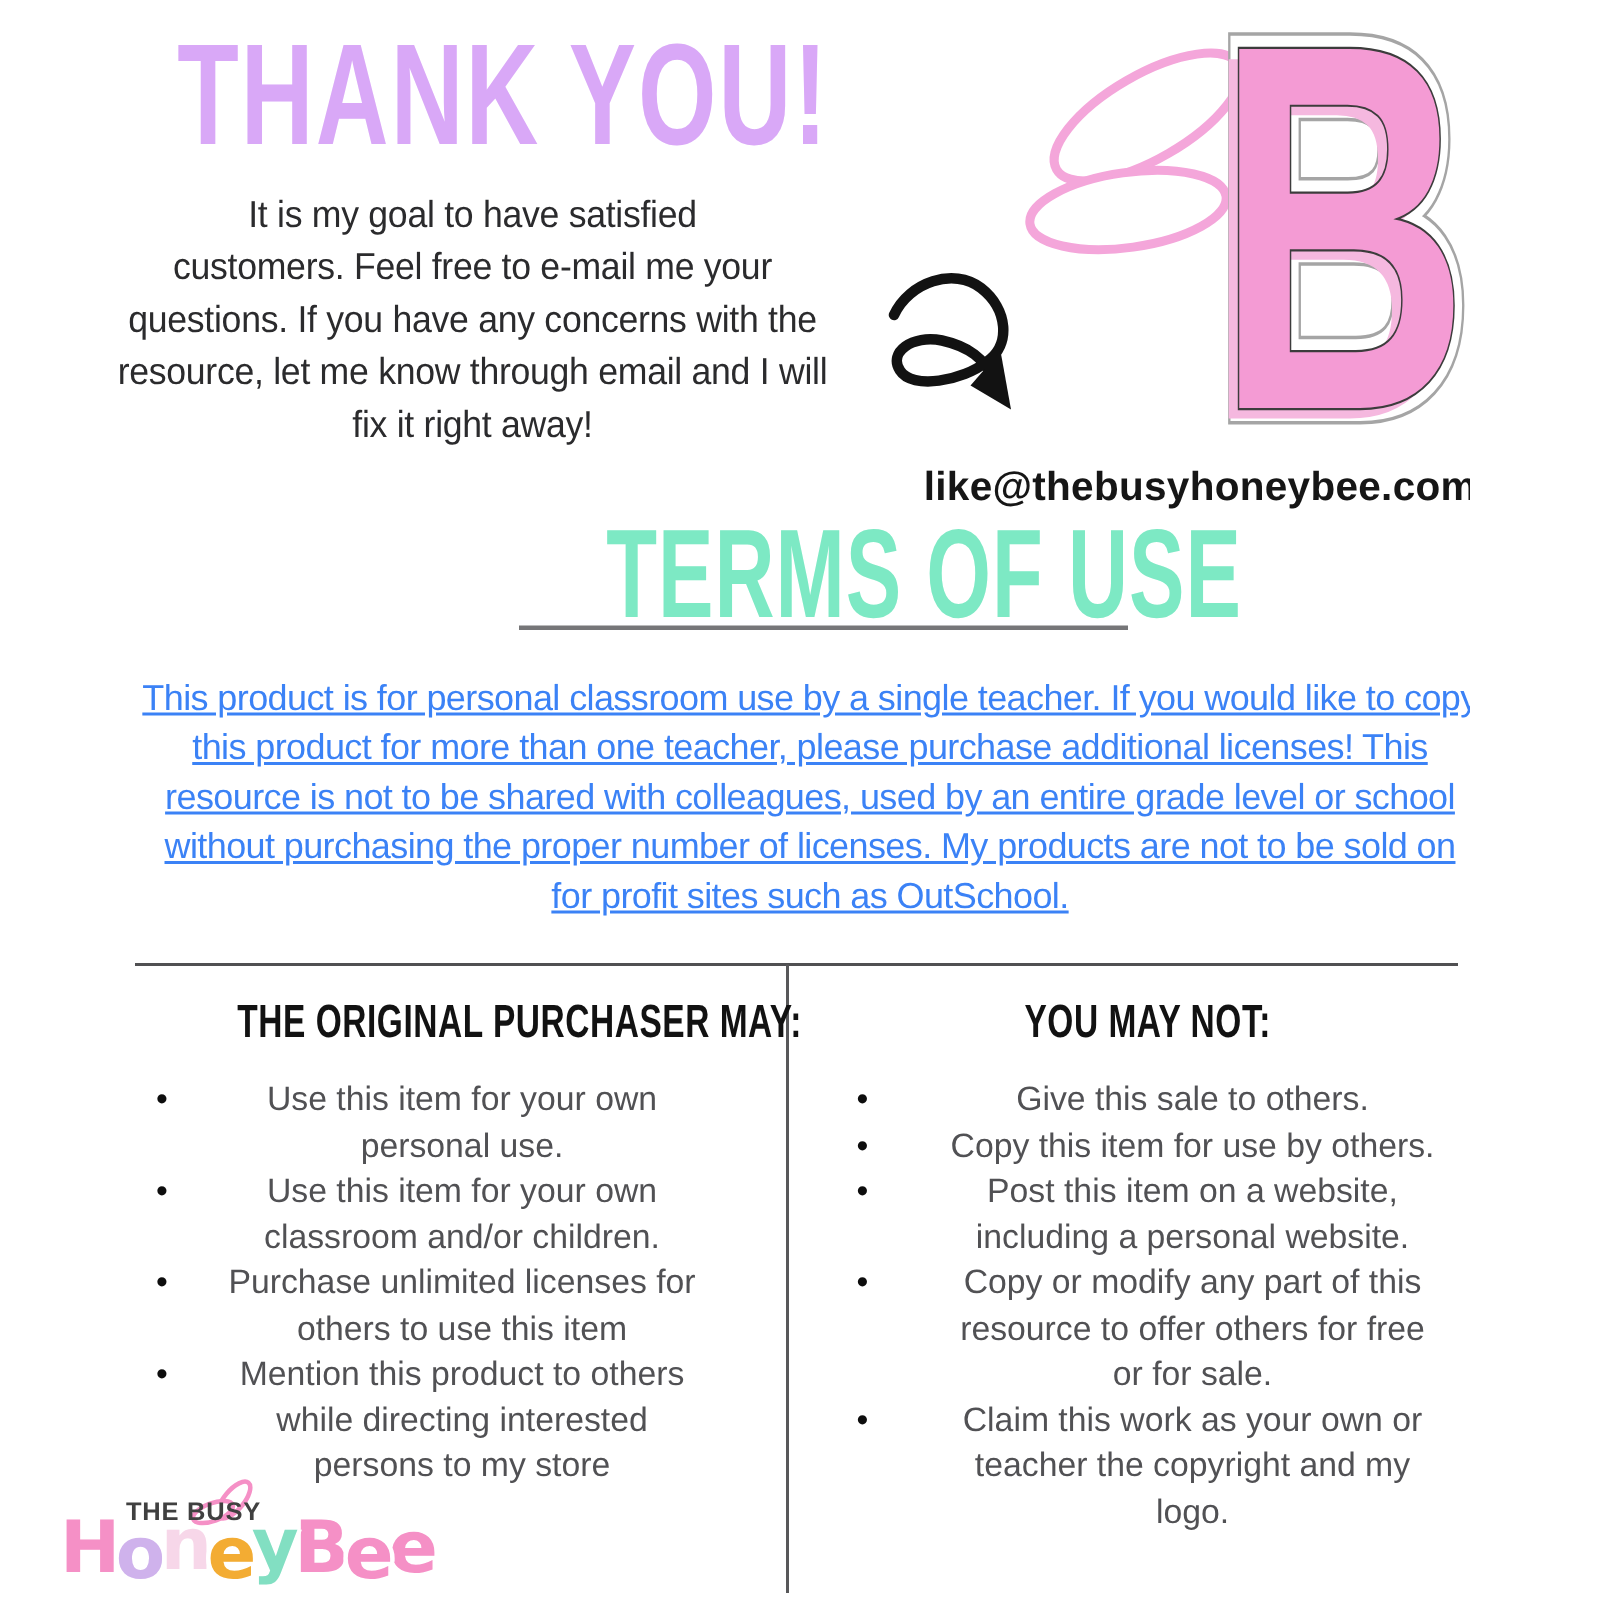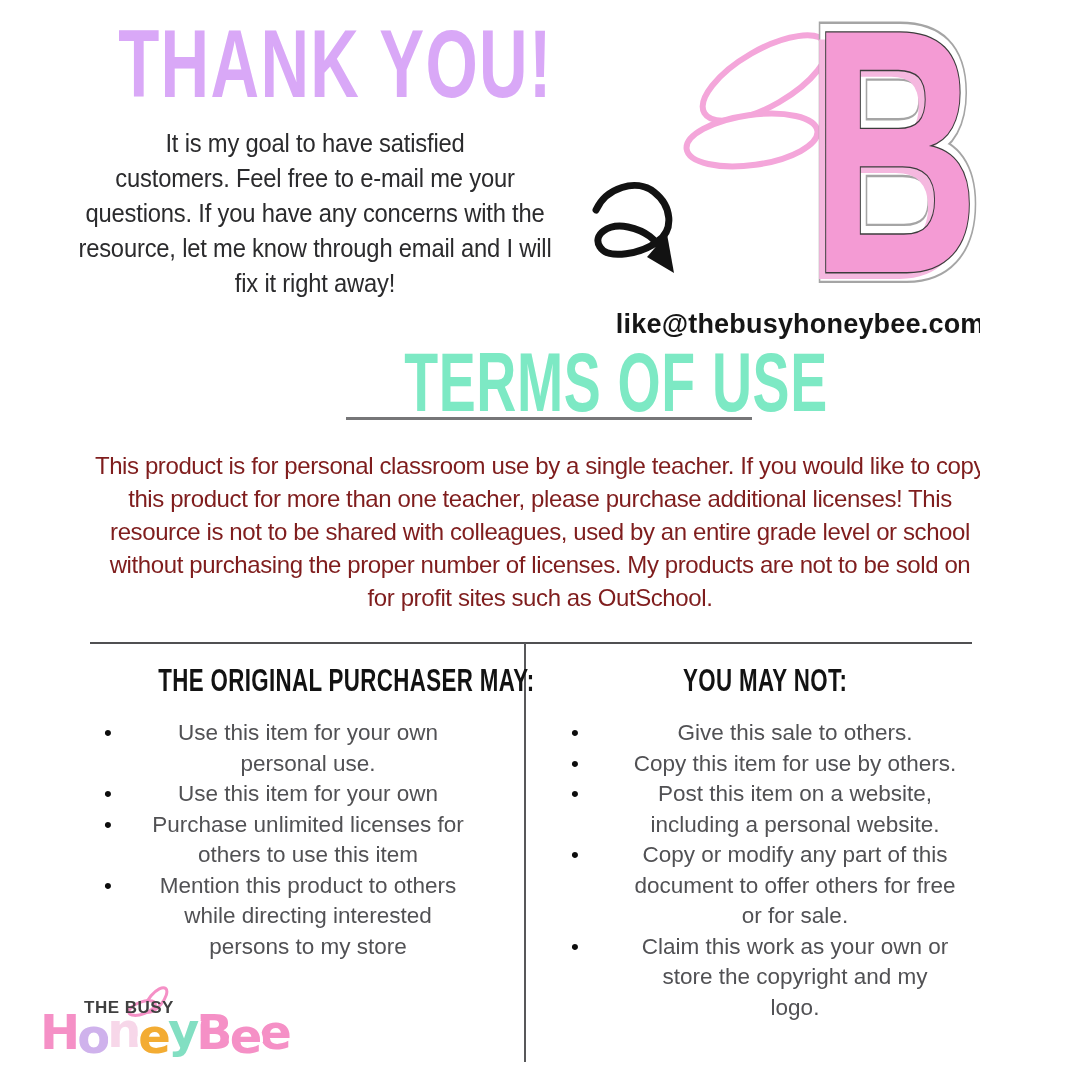--- a/index.html
+++ b/index.html
@@ -33,21 +33,21 @@
 
   
   .terms-heading { position:absolute; left:295px; top:340px; width:510px; text-align:center; }
   .terms-heading .condense {
     transform:scaleX(0.66); font-weight:bold; font-size:84px; line-height:1.0;
     color:#7de9c4; letter-spacing:1px;
   }
   .terms-underline { position:absolute; left:346px; top:417px; width:406px; height:3px; background:#767678; }
 
   .terms-body { position:absolute; left:0; top:449px; width:1080px; }
-  .terms-body .tline { text-align:center; white-space:nowrap; font-size:24px; line-height:33px; color:#7f1d1d; letter-spacing:-0.4px; }
+  .terms-body .tline { text-align:center; white-space:nowrap; font-size:24px; line-height:33px; color:#3b82f6; letter-spacing:-0.4px;text-decoration:underline; }
 
   
   .hline { position:absolute; left:90px; top:642px; width:882px; height:2px; background:#505052; }
   .vline { position:absolute; left:524px; top:643px; width:2px; height:419px; background:#58585a; }
 
   .col { position:absolute; top:662px; }
   .col-left  { left:85px;  width:400px; }
   .col-right { left:545px; width:440px; }
   .col-header { text-align:center; height:44px; }
   .col-header .condense {
@@ -137,20 +137,21 @@
         <span class="dot">•</span>
         <div class="txt">
           <div class="bline">Use this item for your own</div>
           <div class="bline">personal use.</div>
         </div>
       </li>
       <li>
         <span class="dot">•</span>
         <div class="txt">
           <div class="bline">Use this item for your own</div>
+          <div class="bline">classroom and/or children.</div>
         </div>
       </li>
       <li>
         <span class="dot">•</span>
         <div class="txt">
           <div class="bline">Purchase unlimited licenses for</div>
           <div class="bline">others to use this item</div>
         </div>
       </li>
       <li>
@@ -185,29 +186,29 @@
         <span class="dot">•</span>
         <div class="txt">
           <div class="bline">Post this item on a website,</div>
           <div class="bline">including a personal website.</div>
         </div>
       </li>
       <li>
         <span class="dot">•</span>
         <div class="txt">
           <div class="bline">Copy or modify any part of this</div>
-          <div class="bline">document to offer others for free</div>
+          <div class="bline">resource to offer others for free</div>
           <div class="bline">or for sale.</div>
         </div>
       </li>
       <li>
         <span class="dot">•</span>
         <div class="txt">
           <div class="bline">Claim this work as your own or</div>
-          <div class="bline">store the copyright and my</div>
+          <div class="bline">teacher the copyright and my</div>
           <div class="bline">logo.</div>
         </div>
       </li>
     </ul>
   </div>
 
   <div class="footer-logo">
     <svg class="footer-wings" width="50" height="36" viewBox="0 0 50 36">
       <ellipse cx="30" cy="14" rx="15" ry="6.5" transform="rotate(-50 30 14)" fill="#ffffff" stroke="#f590c6" stroke-width="3"></ellipse>
       <ellipse cx="16" cy="22" rx="14" ry="6" transform="rotate(-20 16 22)" fill="#ffffff" stroke="#f590c6" stroke-width="3"></ellipse>

